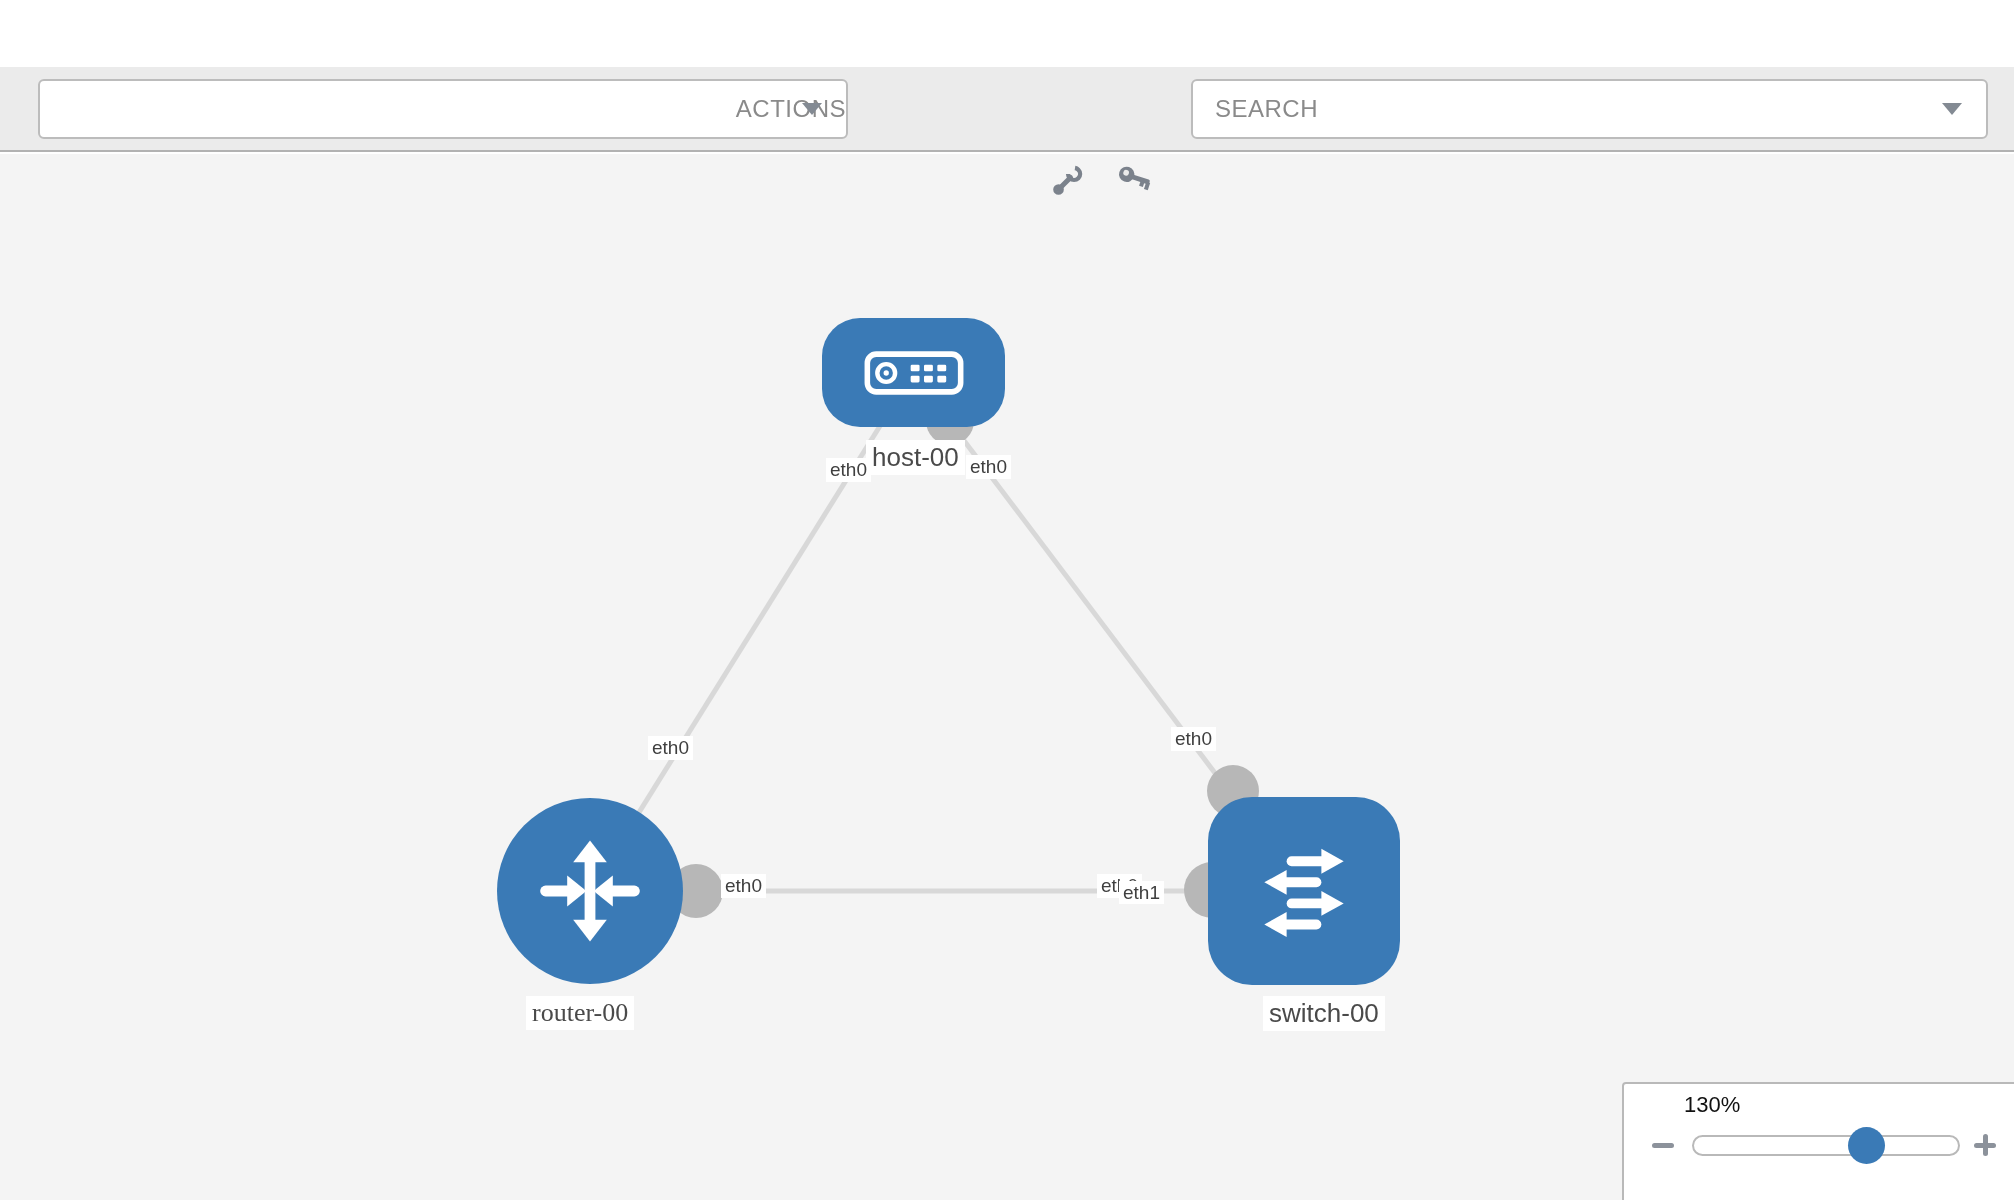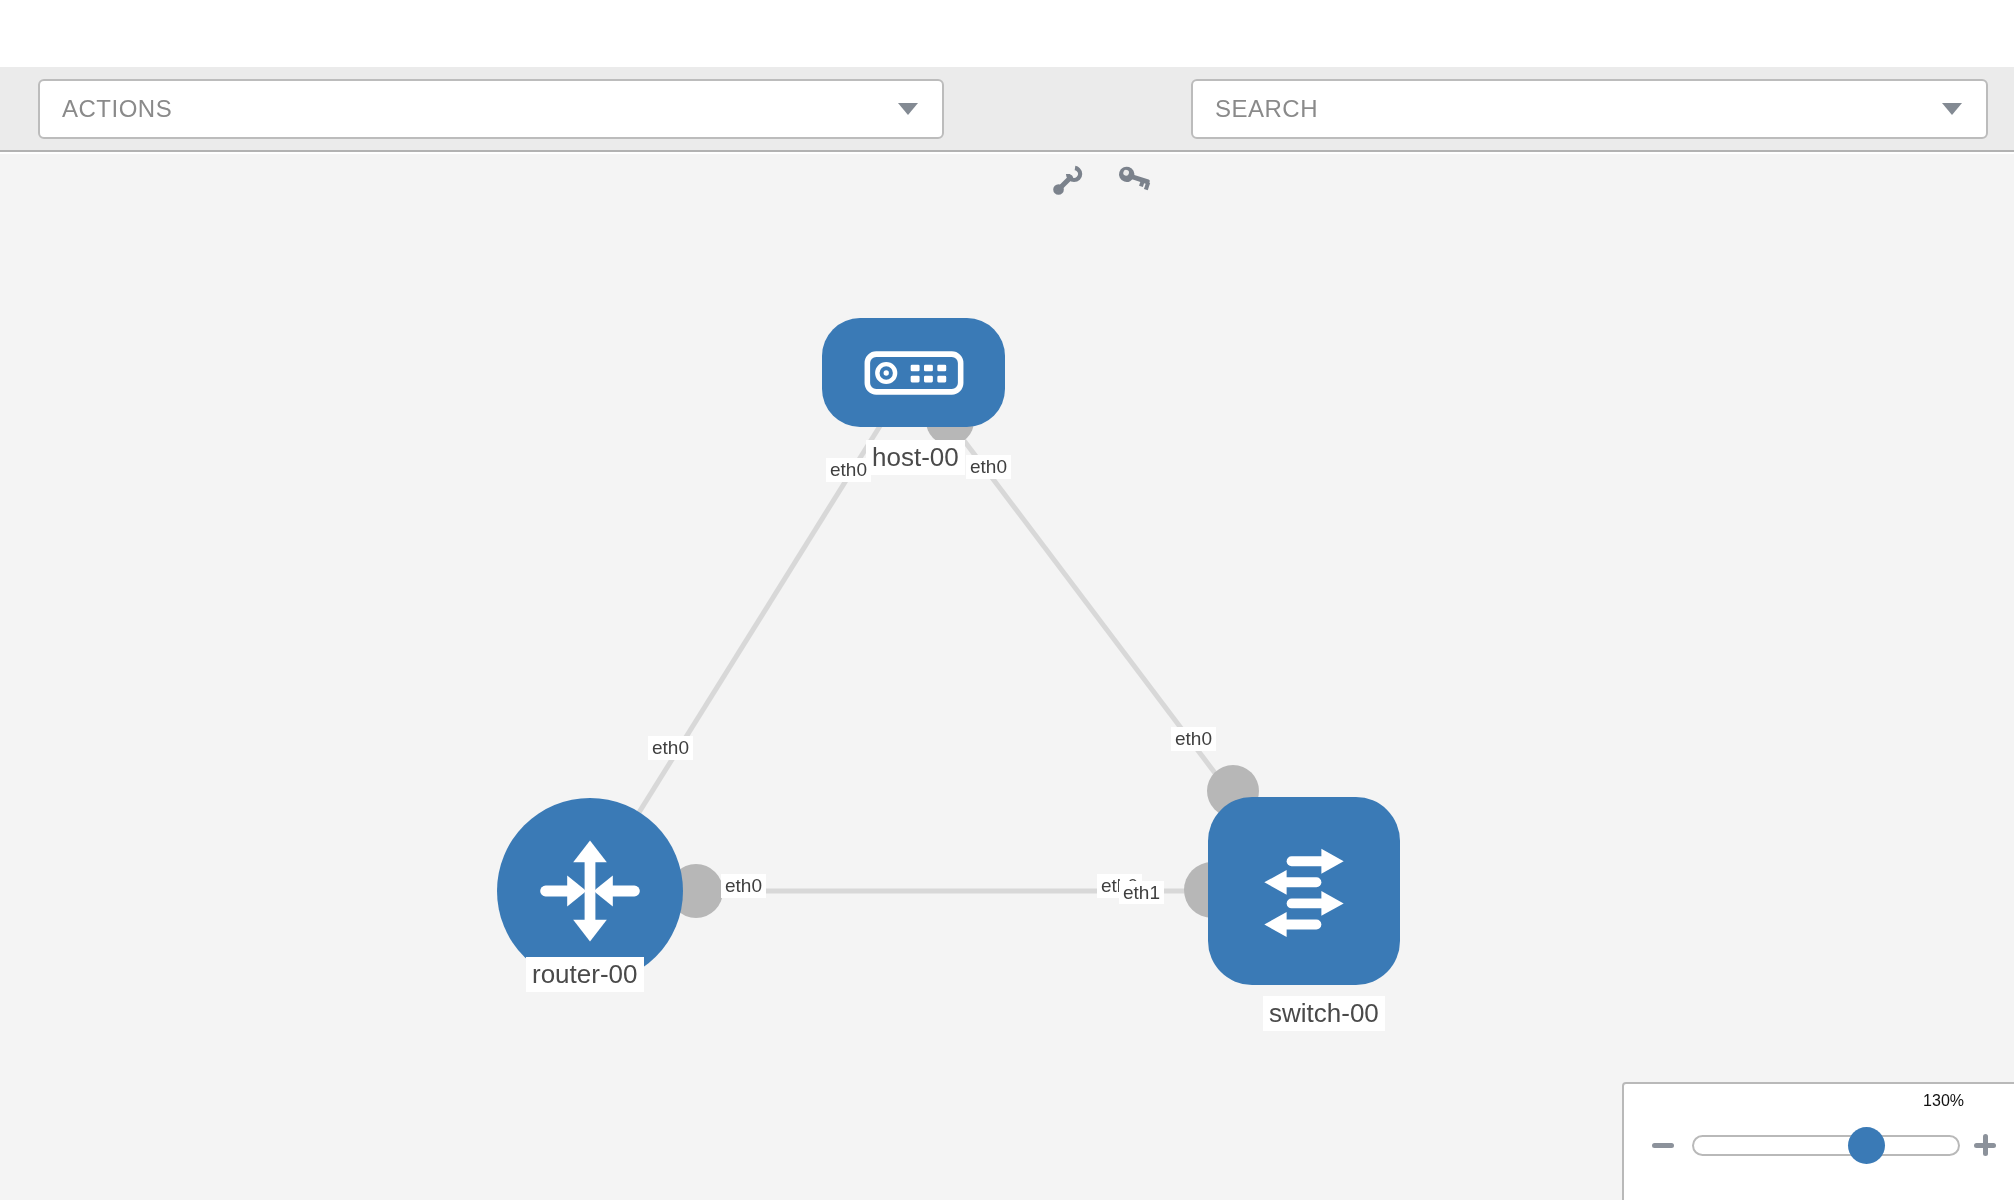--- a/index.html
+++ b/index.html
@@ -16,58 +16,58 @@
 
   
   .toolbar { position:absolute; top:67px; left:0; width:100%; height:85px; background:#ebebeb;
              border-bottom:2px solid #b2b2b2; z-index:10; }
   .dropdown { position:absolute; top:12px; height:60px; background:#fff; border:2px solid #bcbcbc;
               border-radius:6px; display:flex; align-items:center; cursor:pointer; }
   .dropdown .dd-label { margin-left:22px; font-size:24px; color:#8a8a8a; letter-spacing:0.5px; }
   .dropdown .caret { position:absolute; right:24px; top:50%; transform:translateY(-50%);
                      width:0; height:0; border-left:10px solid transparent; border-right:10px solid transparent;
                      border-top:12px solid #838a93; }
-  .dd-actions { left:38px; width:906px; }
+  .dd-actions { left:38px; width:810px;justify-content:flex-end; }
   .dd-search  { left:1183px; width:797px;margin-left:8px; }
   .tool-icon { position:absolute; top:94px; width:40px; height:40px; cursor:pointer; }
   .tool-wrench { left:1047px; }
   .tool-key { left:1115px; }
 
   
   .canvas-bg { position:absolute; top:154px; left:0; width:100%; height:1046px; background:#f4f4f4; z-index:0; }
   .links-layer { position:absolute; top:0; left:0; width:2014px; height:1200px; z-index:1; pointer-events:none; }
 
   .node { position:absolute; background:#3a7ab6; z-index:2; display:flex; align-items:center;
           justify-content:center; cursor:pointer; }
   .node-host { left:822px; top:318px; width:183px; height:109px; border-radius:38px; }
   .node-router { left:497px; top:798px; width:186px; height:186px; border-radius:50%; }
   .node-switch { left:1208px; top:797px; width:192px; height:188px; border-radius:44px; }
 
   .node-label { position:absolute; z-index:3; background:#fff; color:#4a4a4a; font-size:26px;
                 padding:2px 6px; white-space:nowrap; }
   .lbl-host   { left:866px; top:440px; }
-  .lbl-router { left:526px; top:957px; }
+  .lbl-router { left:526px; top:996px;font-family:Liberation Serif, serif; }
   .lbl-switch { left:1240px; top:996px;margin-left:23px; }
 
   .if-label { position:absolute; z-index:3; background:#fff; color:#3f3f3f; font-size:19px;
               padding:1px 4px; white-space:nowrap; }
   .if-a { left:826px;  top:458px; }
   .if-b { left:648px;  top:736px; }
   .if-c { left:966px;  top:455px; }
   .if-d { left:1171px; top:727px; }
   .if-e { left:721px;  top:874px; }
   .if-f { left:1097px; top:874px; padding:0; background:transparent; }
   .if-f .under { position:absolute; left:0; top:0; background:#fff; padding:1px 4px; }
   .if-f .over  { position:relative; left:22px; top:8px; background:#fff; padding:1px 4px; }
 
   
   .zoom-panel { position:absolute; left:1622px; top:1082px; width:420px; height:140px; background:#fff;
                 border:2px solid #b9b9b9; border-radius:4px; z-index:5; }
-  .zoom-level { position:absolute; left:60px; top:8px; width:280px; text-align:right;
-                font-size:16px; color:#111; }
+  .zoom-level { position:absolute; left:60px; top:8px; width:280px; text-align:left;
+                font-size:22px; color:#111; }
   .zoom-btn { position:absolute; width:26px; height:26px; cursor:pointer; }
   .zoom-out { left:26px; top:48px; }
   .zoom-in  { left:348px; top:48px; }
   .hbar { position:absolute; left:2px; top:11px; width:22px; height:5px; background:#8c929b; border-radius:3px; }
   .vbar { position:absolute; left:11px; top:2px; width:5px; height:22px; background:#8c929b; border-radius:3px; }
   .zoom-track { position:absolute; left:68px; top:51px; width:268px; height:21px; background:#fff;
                 border:2px solid #b9b9b9; border-radius:11px; cursor:pointer; }
   .zoom-thumb { position:absolute; left:154px; top:-10px; width:37px; height:37px; border-radius:50%;
                 background:#3a7ab6; cursor:grab; }
 </style>

